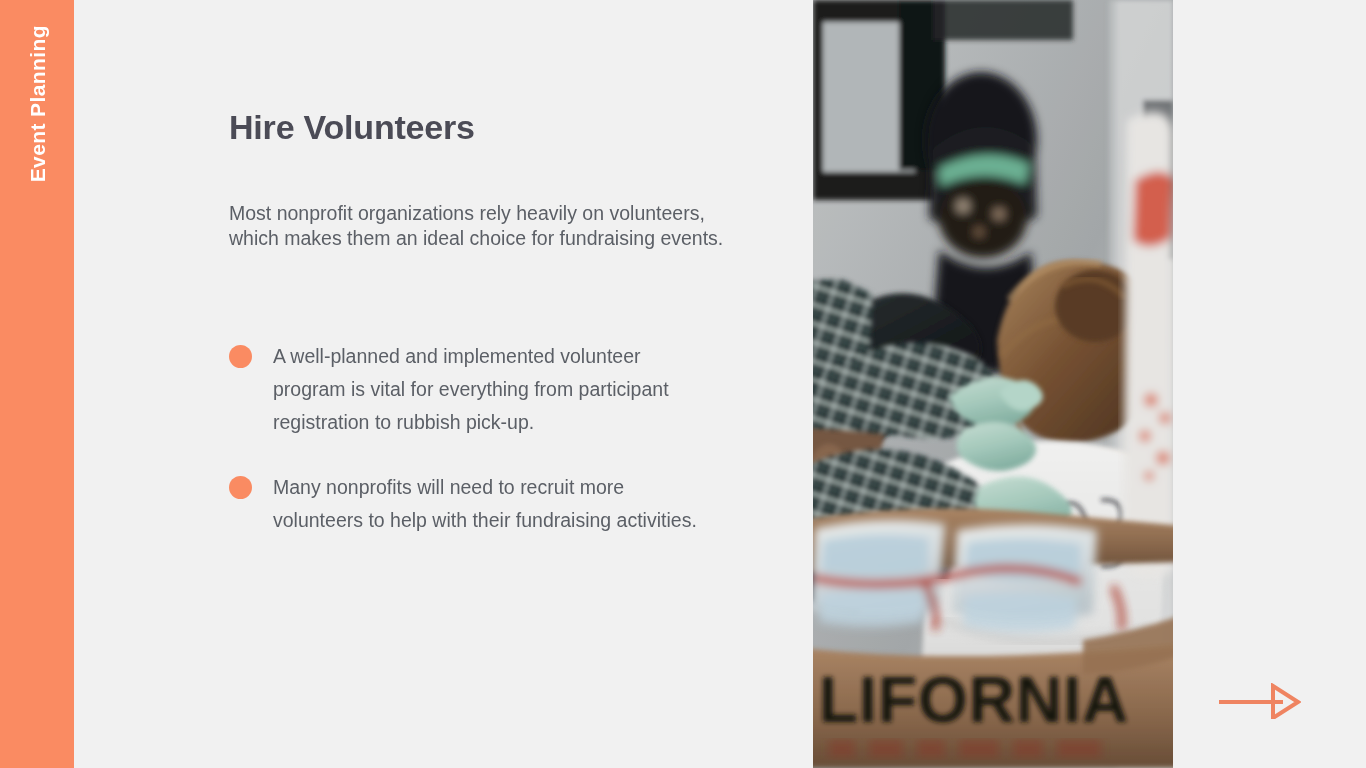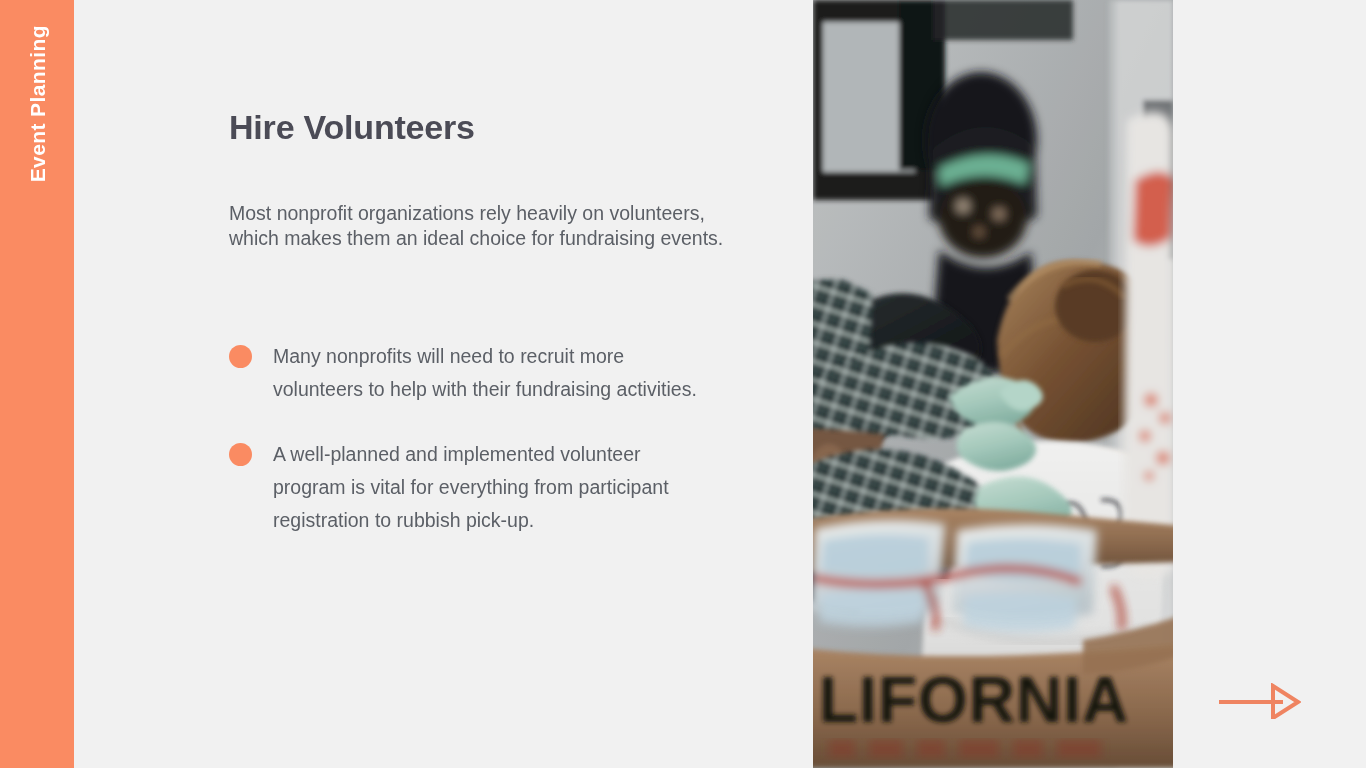--- a/index.html
+++ b/index.html
@@ -151,25 +151,25 @@
 
   <div class="content">
 
     <h1 class="title">Hire Volunteers</h1>
 
     <p class="lead">Most nonprofit organizations rely heavily on volunteers, which makes them an ideal choice for fundraising events.</p>
 
     <ul class="bullets">
       <li class="bullet">
         <span class="bullet-dot"></span>
-        <span>Many nonprofits will need to recruit more volunteers to help with their fundraising activities.</span>
+        <span>A well-planned and implemented volunteer program is vital for everything from participant registration to rubbish pick-up.</span>
       </li>
       <li class="bullet">
         <span class="bullet-dot"></span>
-        <span>A well-planned and implemented volunteer program is vital for everything from participant registration to rubbish pick-up.</span>
+        <span>Many nonprofits will need to recruit more volunteers to help with their fundraising activities.</span>
       </li>
     </ul>
   </div>
 
   <div class="photo">
     <svg viewBox="0 0 360 768" preserveAspectRatio="xMidYMid slice" role="img">
       <defs>
         <linearGradient id="wallG" x1="0" y1="0" x2="1" y2="1">
           <stop offset="0%" stop-color="#c9ccce"></stop>
           <stop offset="55%" stop-color="#a9adb0"></stop>

